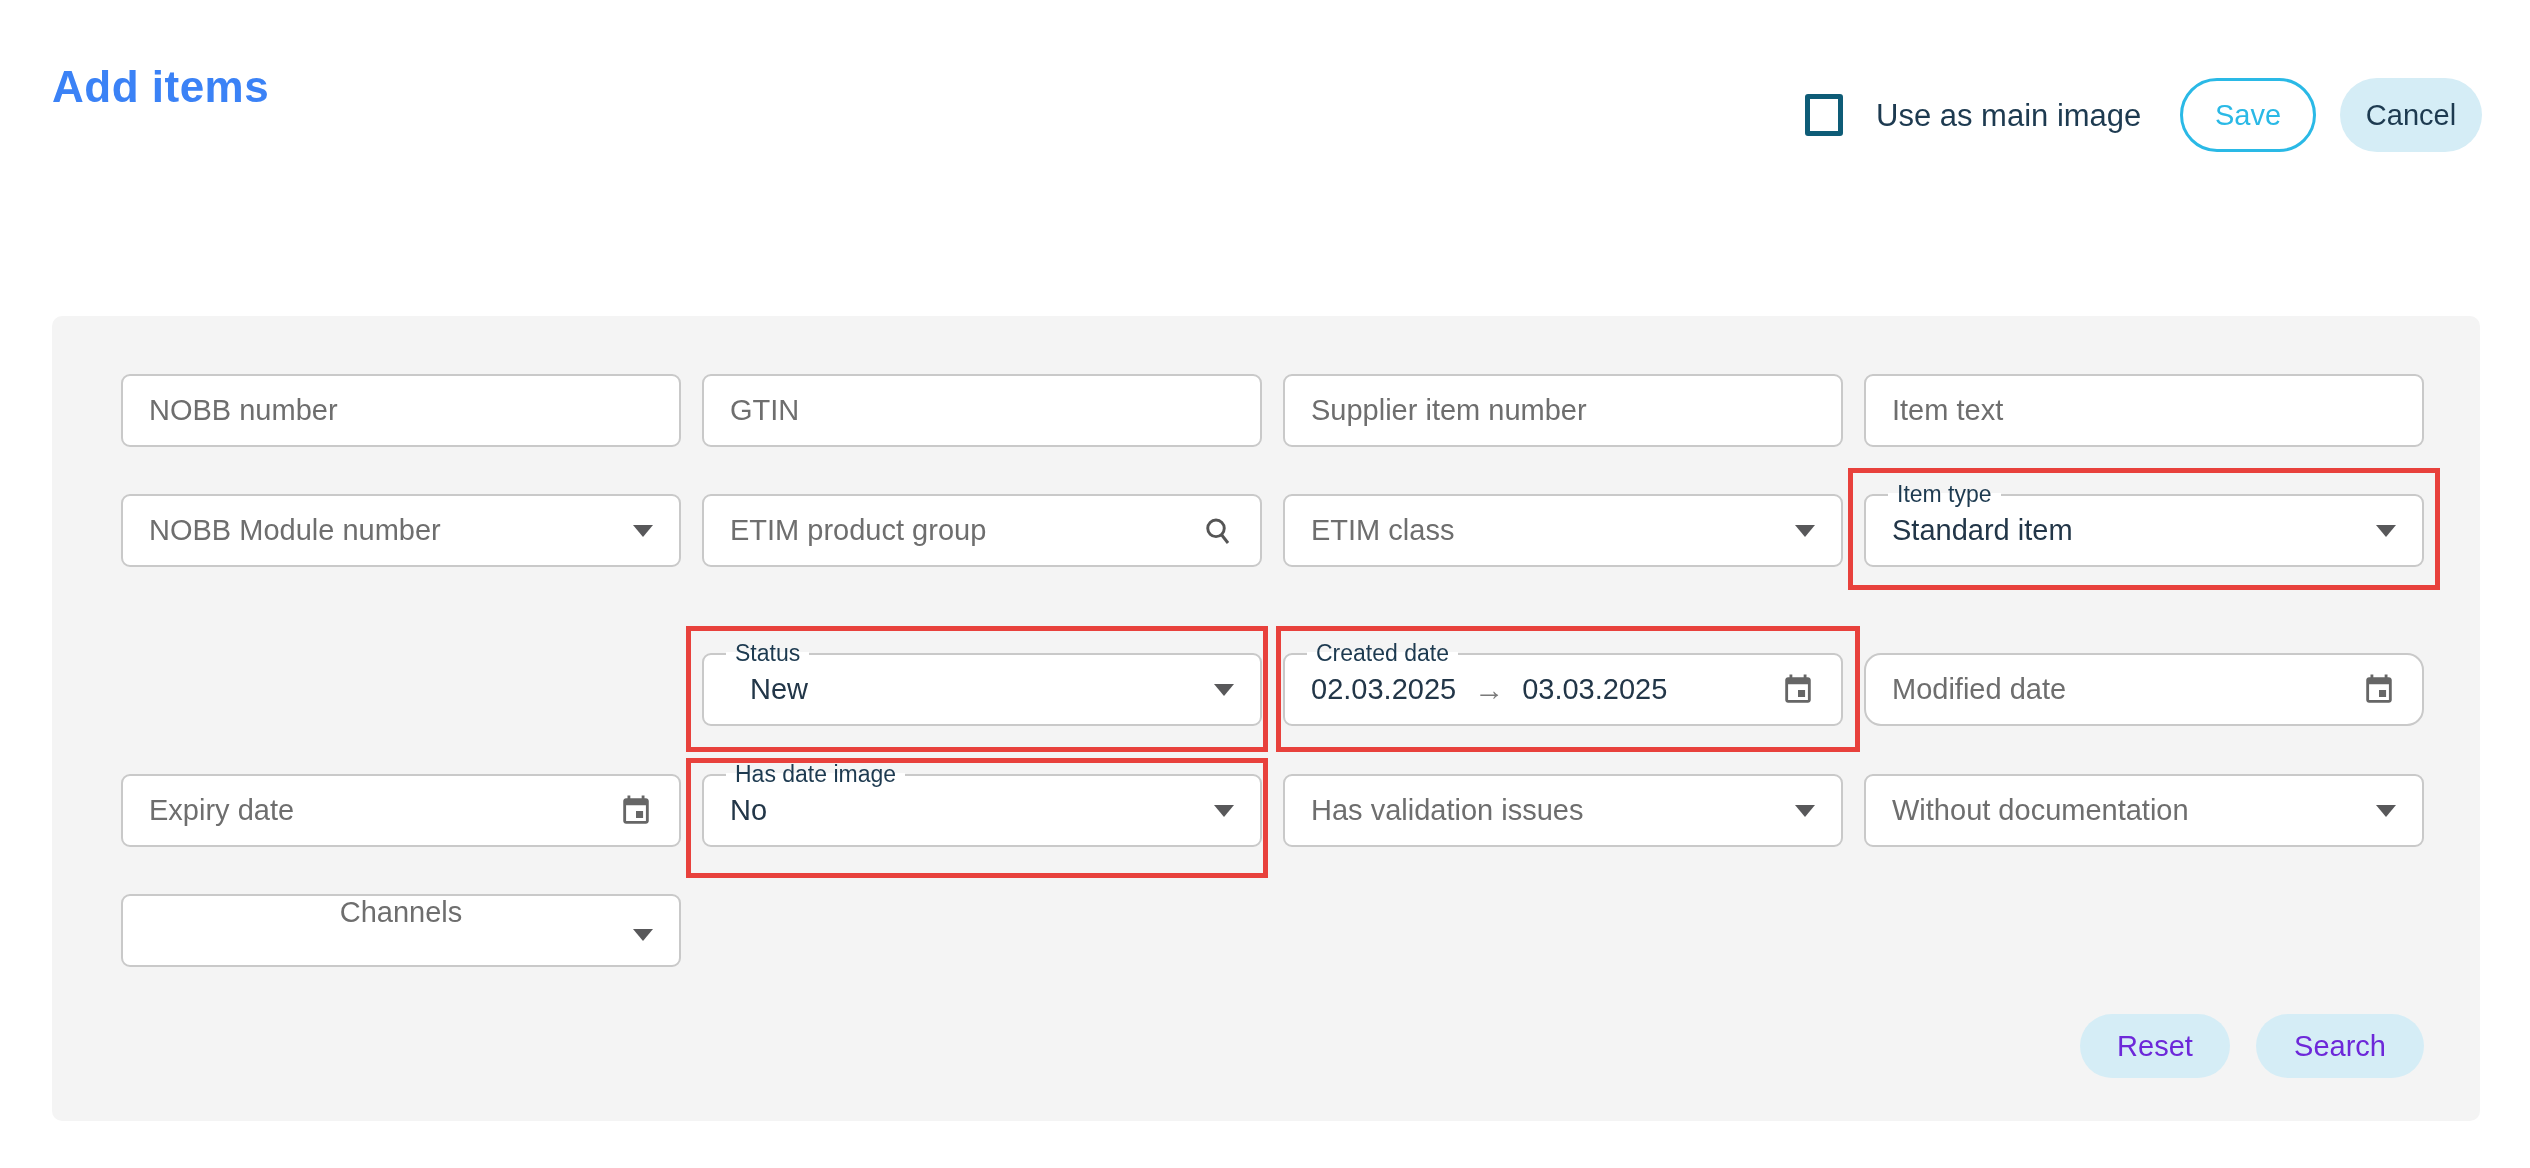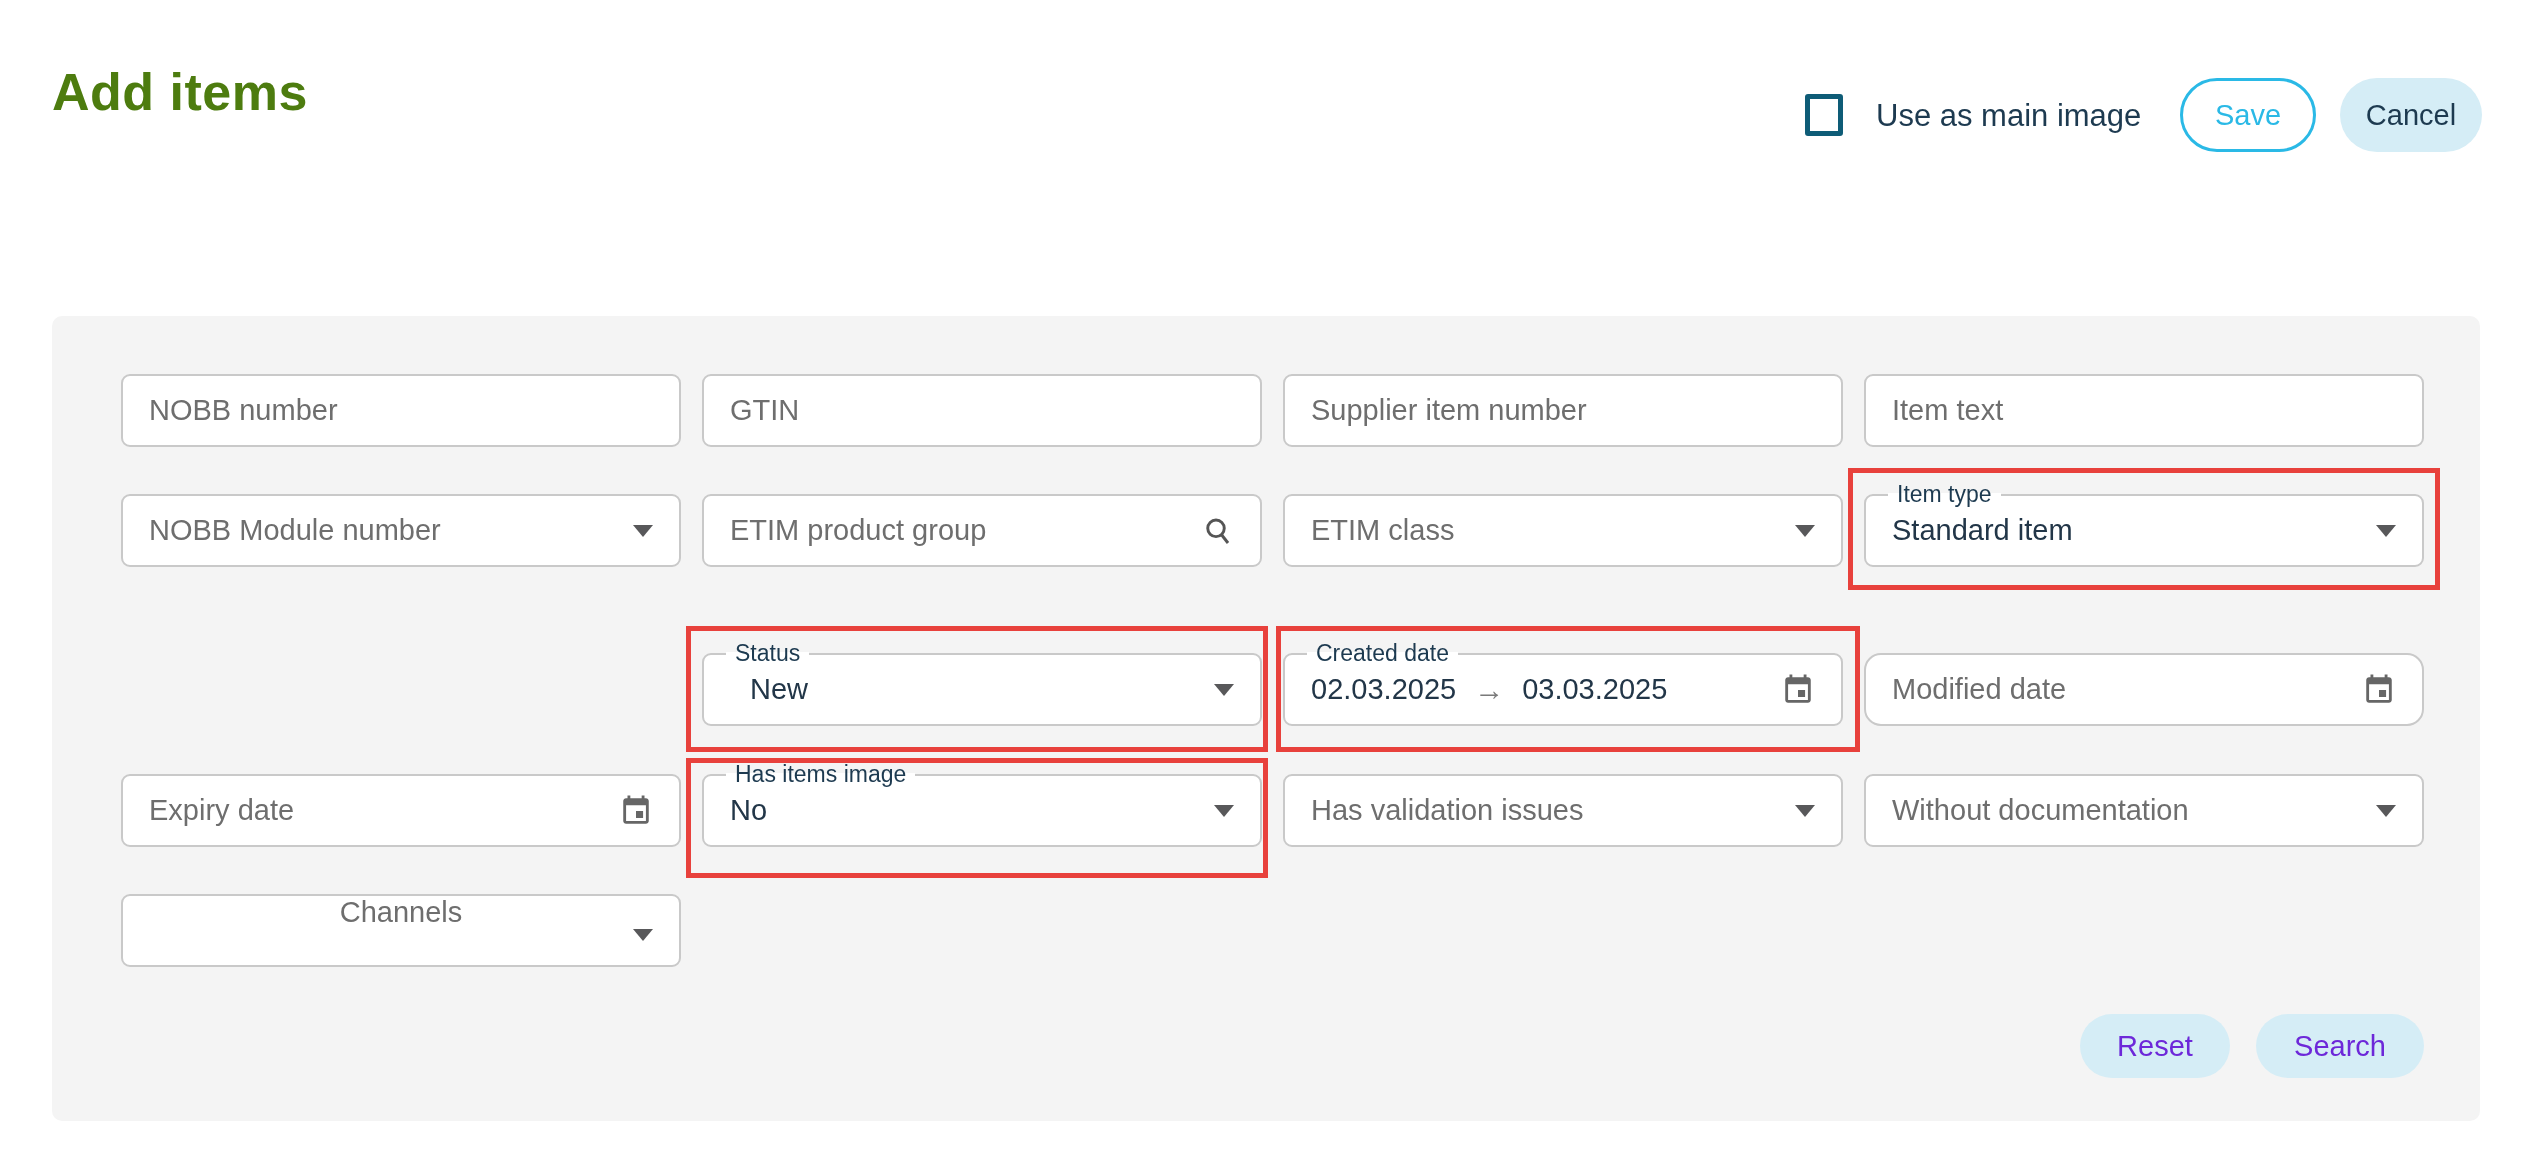--- a/index.html
+++ b/index.html
@@ -7,21 +7,21 @@
   body { font-family: "Liberation Sans", sans-serif; }
   .stage {
     position: relative;
     width: 2530px; height: 1168px;
     background: #ffffff;
     overflow: hidden;
   }
   
   .page-title {
     position:absolute; left:52px; top:62px;
-    font-size:52px; font-weight:bold; color:#4d7c0f; letter-spacing:0.5px;text-align:right;
+    font-size:44px; font-weight:bold; color:#3b82f6; letter-spacing:0.5px;text-align:right;
   }
   .checkbox {
     position:absolute; left:1805px; top:94px;
     width:38px; height:42px;
     border:5px solid #0e5c77; border-radius:3px; background:#ffffff;
     cursor:pointer;
   }
   .checkbox-label {
     position:absolute; left:1876px; top:98px;
     font-size:31px; color:#1d3a50;
@@ -178,21 +178,21 @@
 
     <div class="field" style="left:69px;top:458px;">
       <span class="ph">Expiry date</span>
       <span class="icon-right">
         <svg class="cal-svg" viewBox="0 0 24 24">
           <path fill="#666666" d="M17 12h-5v5h5v-5zM16 1v2H8V1H6v2H5c-1.1 0-2 .9-2 2v14c0 1.1.9 2 2 2h14c1.1 0 2-.9 2-2V5c0-1.1-.9-2-2-2h-1V1h-2zm3 18H5V8h14v11z"></path>
         </svg>
       </span>
     </div>
     <div class="field" style="left:650px;top:458px;">
-      <span class="float-label">Has items image</span>
+      <span class="float-label">Has date image</span>
       <span class="val">No</span>
       <span class="caret"></span>
     </div>
     <div class="field" style="left:1231px;top:458px;">
       <span class="ph">Has validation issues</span>
       <span class="caret"></span>
     </div>
     <div class="field" style="left:1812px;top:458px;">
       <span class="ph">Without documentation</span>
       <span class="caret"></span>

